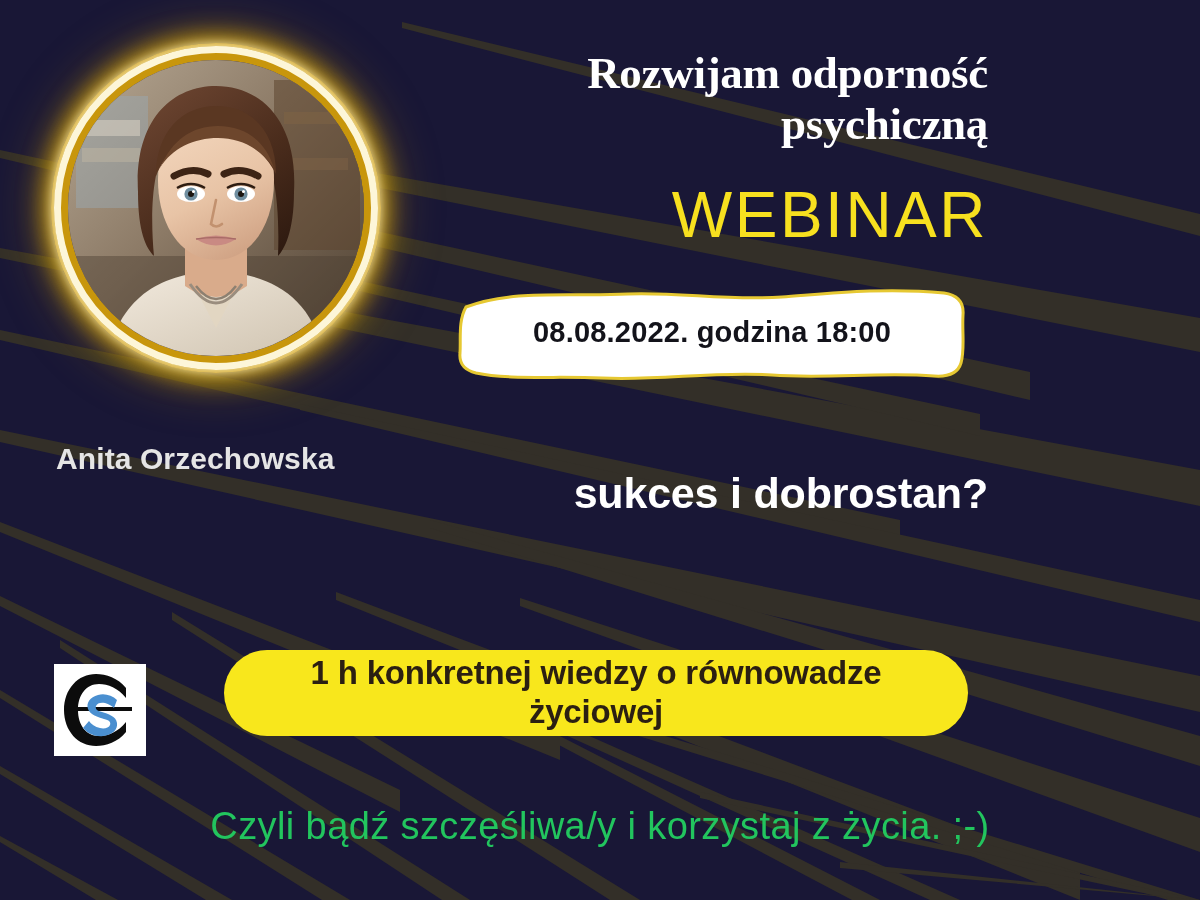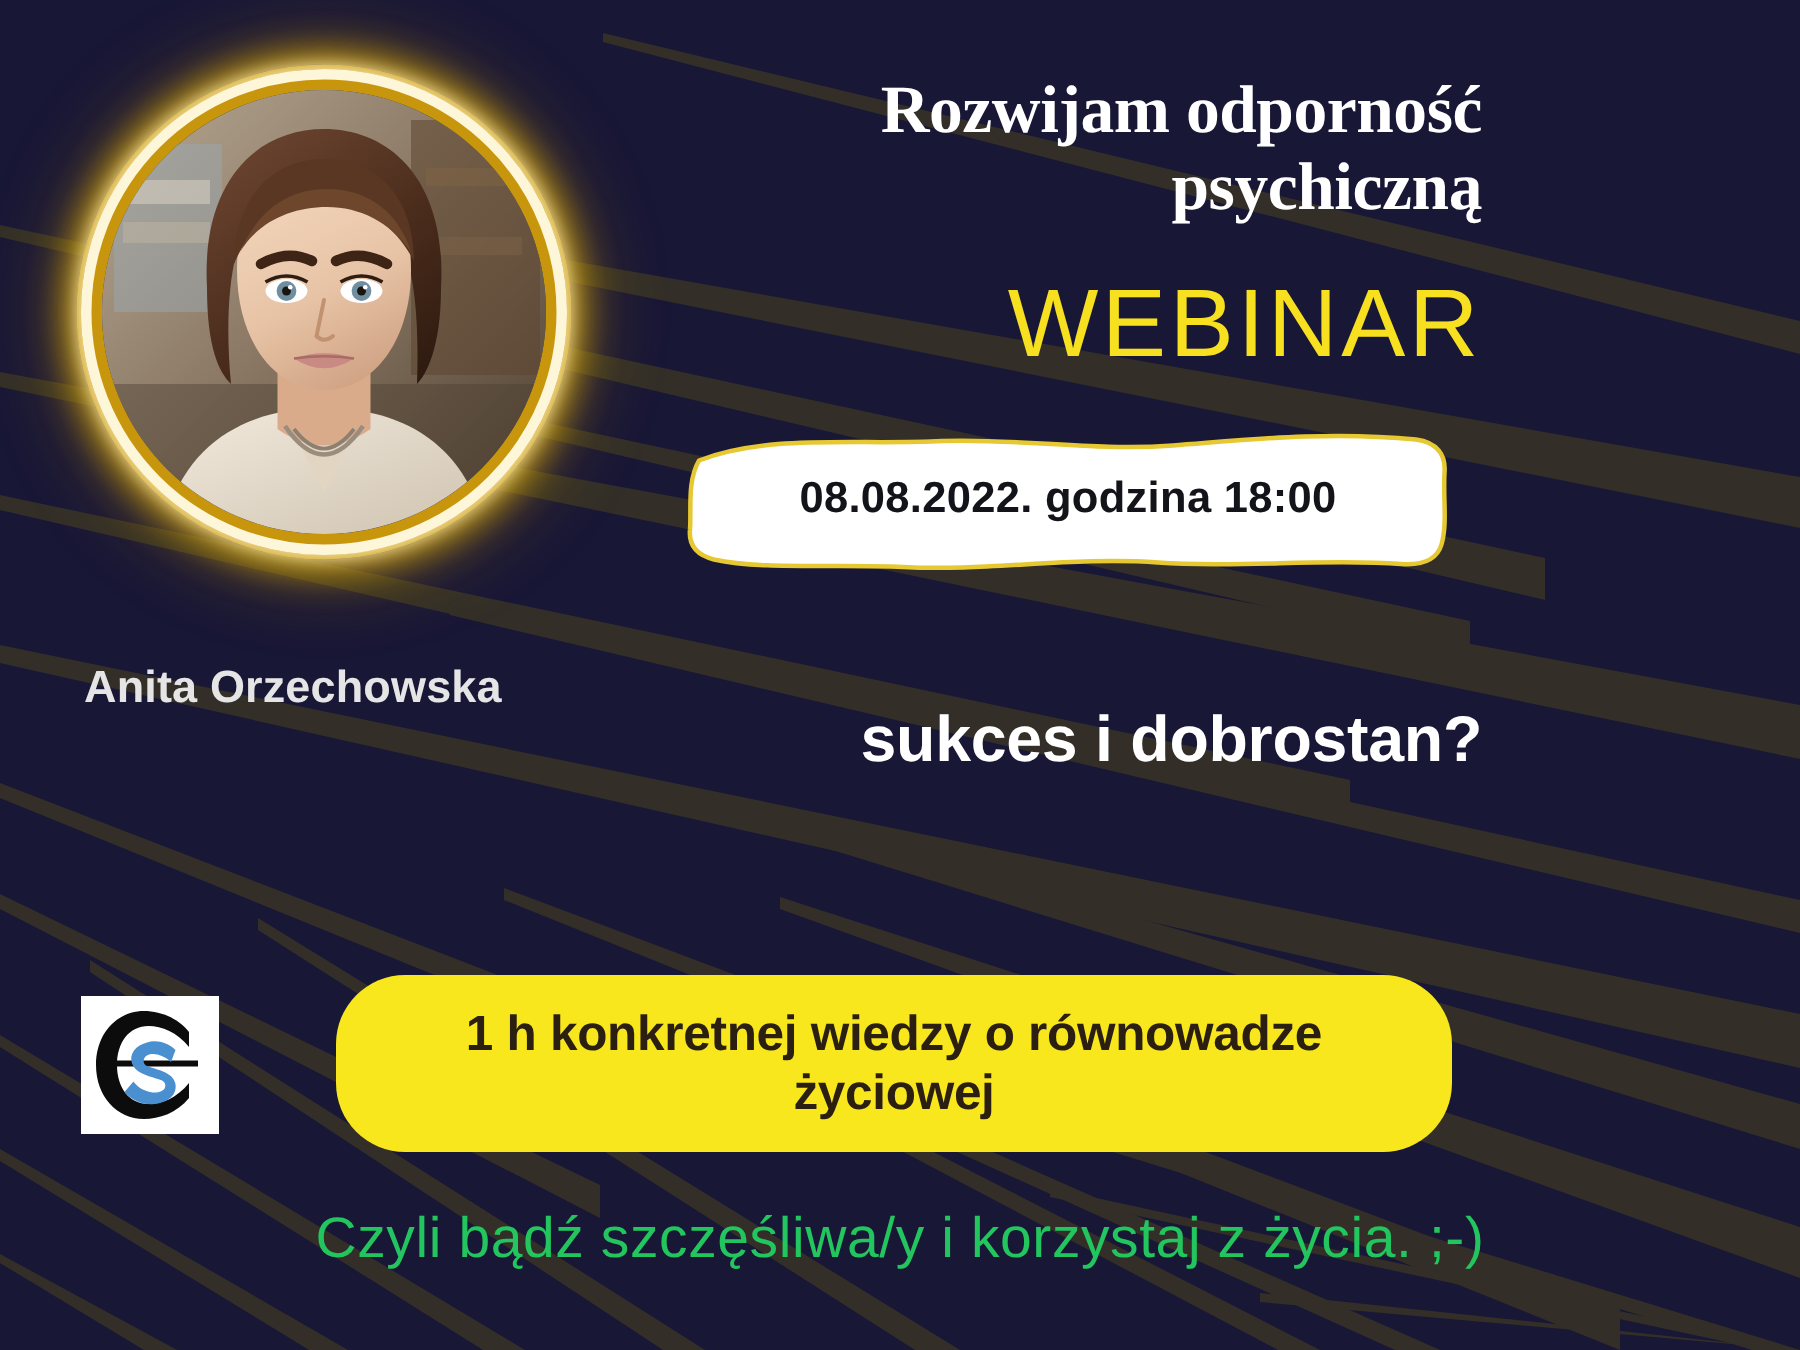--- a/index.html
+++ b/index.html
@@ -170,21 +170,21 @@
     line-height: 1.2;
     letter-spacing: -0.2px;
   }
 
   
   #offer-pill {
     position: absolute;
     left: 224px;
     top: 650px;
     width: 744px;
-    height: 118px;
+    height: 86px;
     z-index: 4;
     background: #f8e71c;
     border-radius: 46px;
     display: flex;
     align-items: center;
     justify-content: center;
     box-sizing: border-box;
     padding: 0 30px;
   }
   #offer-pill-text {

